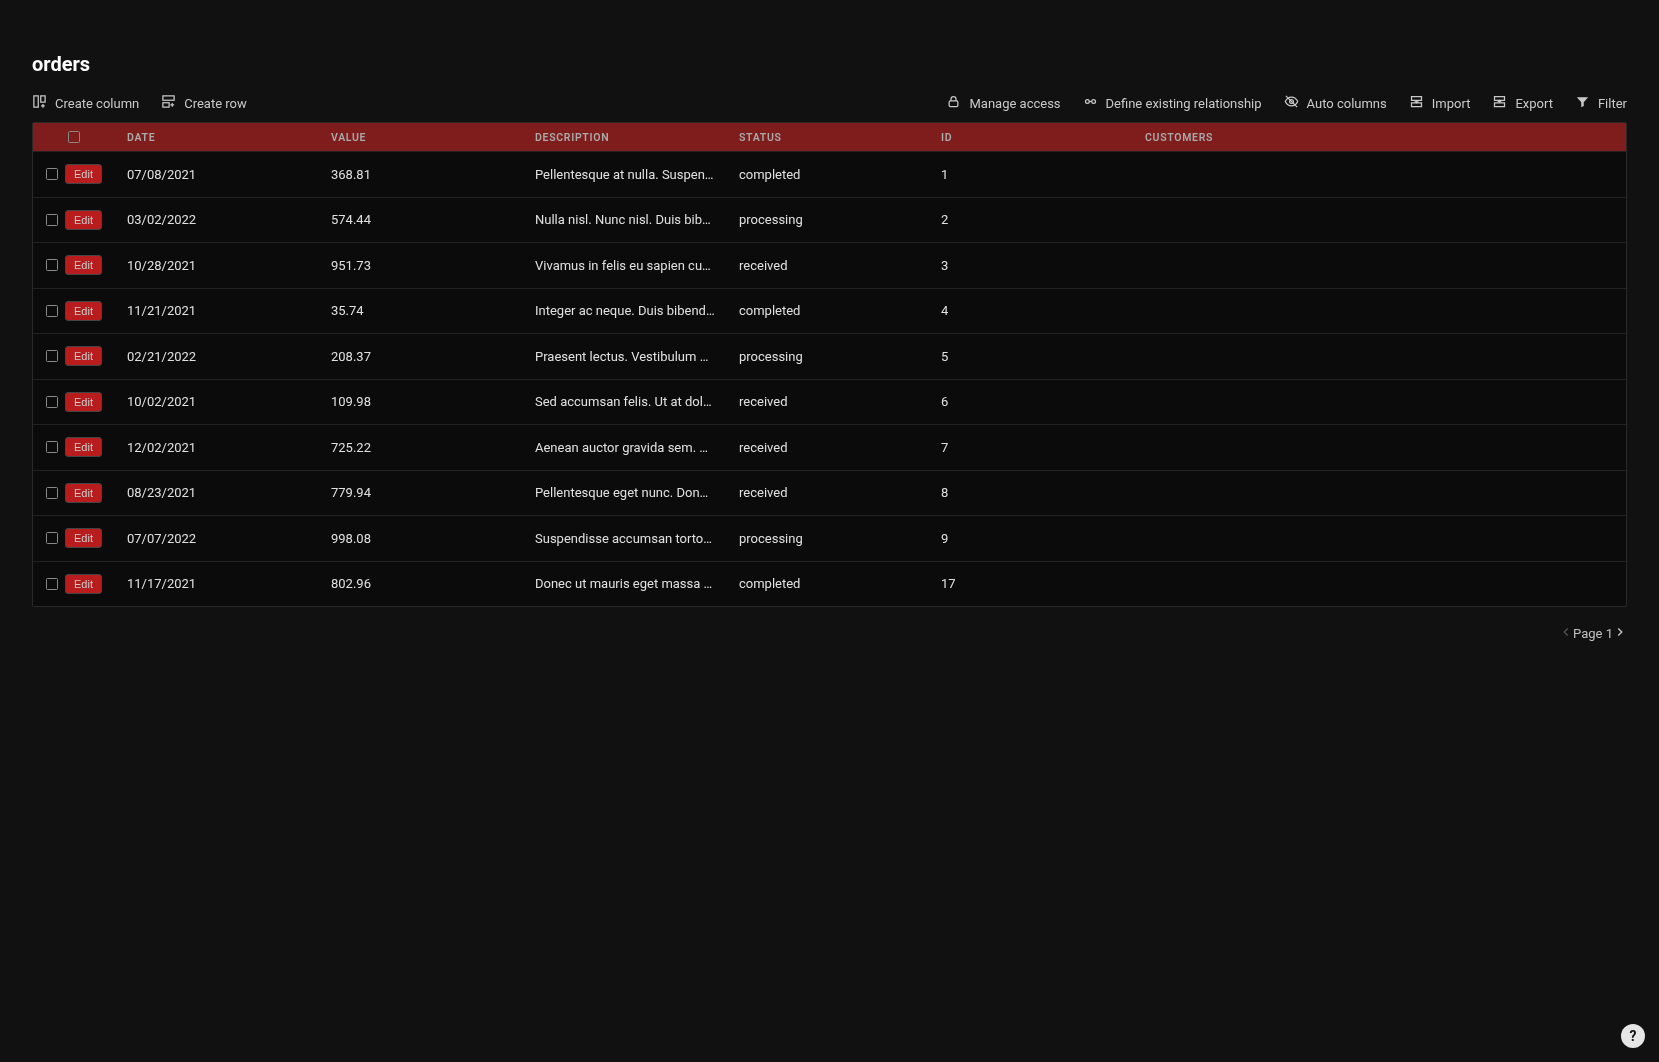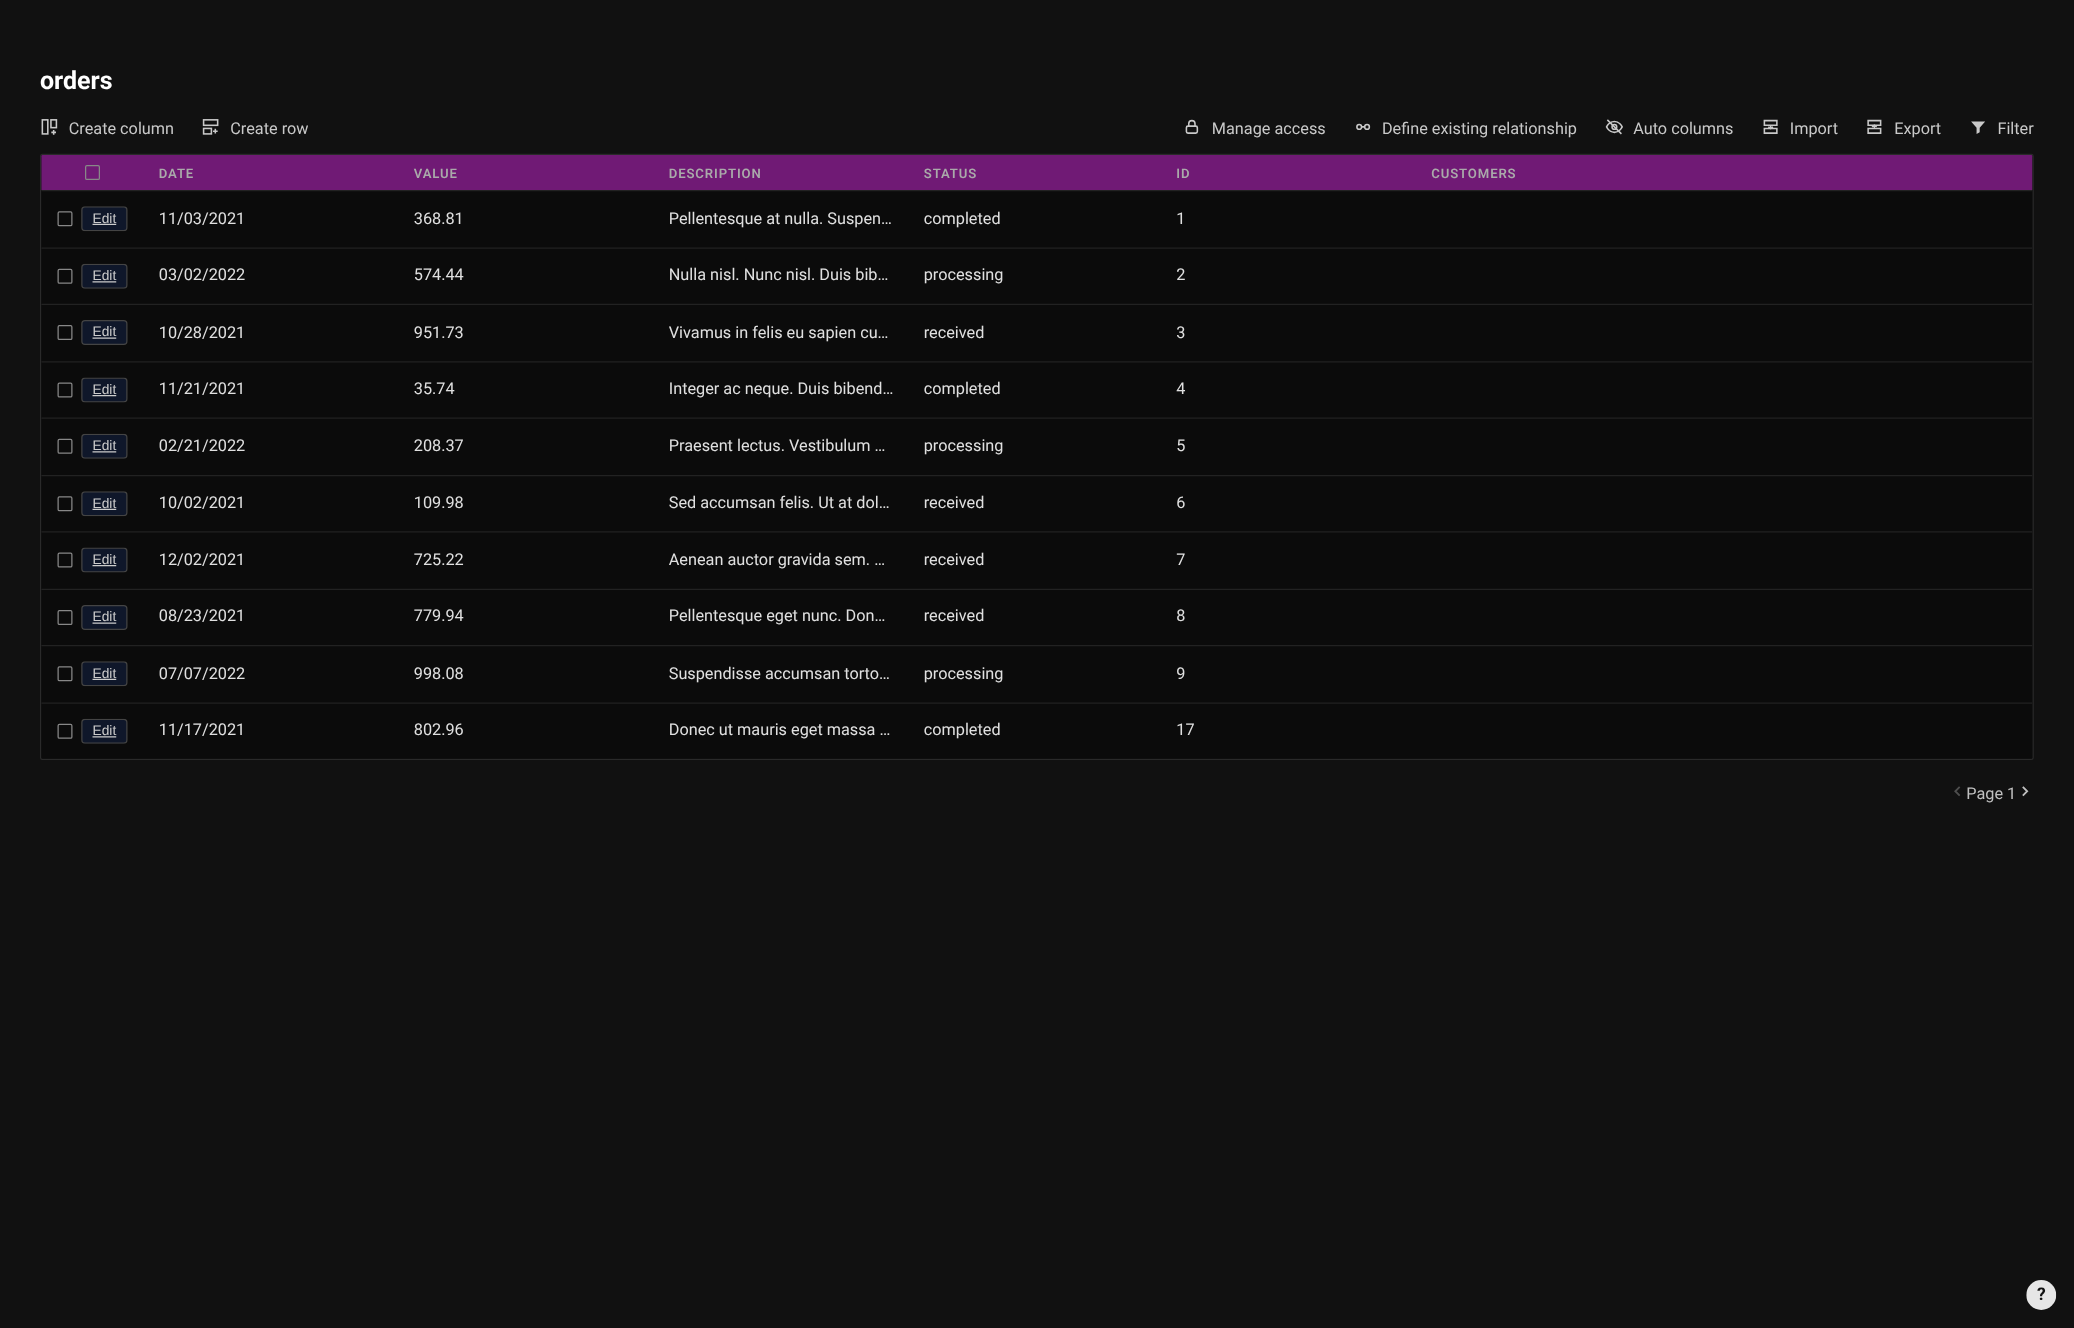--- a/index.html
+++ b/index.html
@@ -45,21 +45,21 @@
     border: 1px solid #2a2a2a;
     border-radius: 2px;
     overflow: hidden;
   }
   .thead, .trow {
     display: grid;
     grid-template-columns: 82px 204px 204px 204px 202px 204px 1fr;
     align-items: center;
   }
   .thead {
-    background: #701a75;
+    background: #7f1d1d;
     height: 28px;
   }
   .th {
     font-size: 10.5px;
     letter-spacing: 0.7px;
     color: #aaa;
     font-weight: 600;
     text-transform: uppercase;
     padding: 0 12px;
   }
@@ -94,25 +94,24 @@
     border: 1.5px solid #888;
     border-radius: 1.5px;
     background: transparent;
     cursor: pointer;
     flex-shrink: 0;
   }
   .edit-btn {
     font-size: 11px;
     color: #ccc;
     border: 1px solid #444;
-    background: #0f172a;
+    background: #b91c1c;
     border-radius: 3px;
     padding: 3px 8px;
     cursor: pointer;
-    text-decoration: underline;
   }
   .pager {
     display: flex;
     justify-content: flex-end;
     align-items: center;
     margin-top: 18px;
     color: #c0c0c0;
     font-size: 13px;
   }
   .pager .chev {
@@ -239,21 +238,21 @@
       <div class="th">STATUS</div>
       <div class="th">ID</div>
       <div class="th">CUSTOMERS</div>
     </div>
     <div id="tbody">
         <div class="trow">
           <div class="cell cell-check">
             <div class="checkbox"></div>
             <button class="edit-btn">Edit</button>
           </div>
-          <div class="cell">11/03/2021</div>
+          <div class="cell">07/08/2021</div>
           <div class="cell">368.81</div>
           <div class="cell">Pellentesque at nulla. Suspendi…</div>
           <div class="cell">completed</div>
           <div class="cell">1</div>
           <div class="cell"></div>
         </div>
         <div class="trow">
           <div class="cell cell-check">
             <div class="checkbox"></div>
             <button class="edit-btn">Edit</button>

